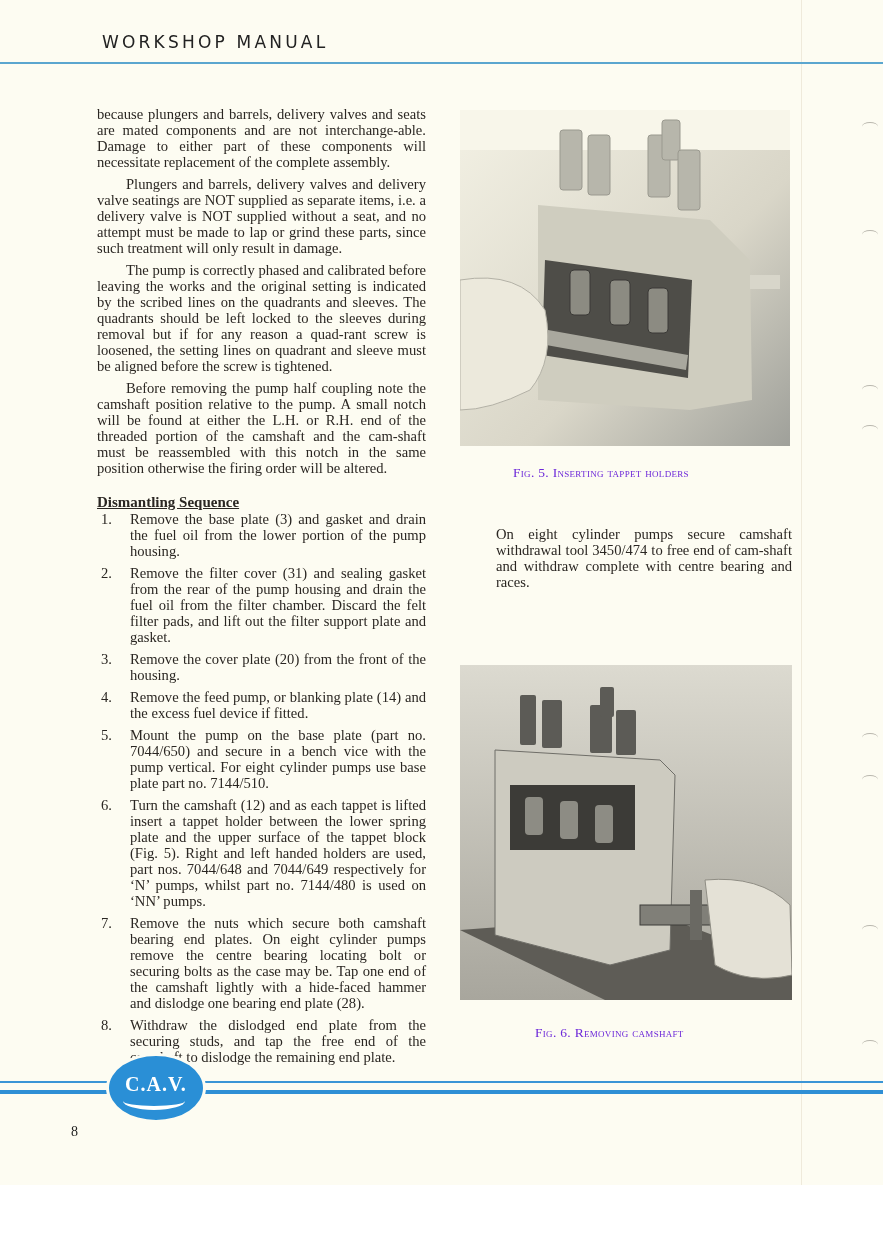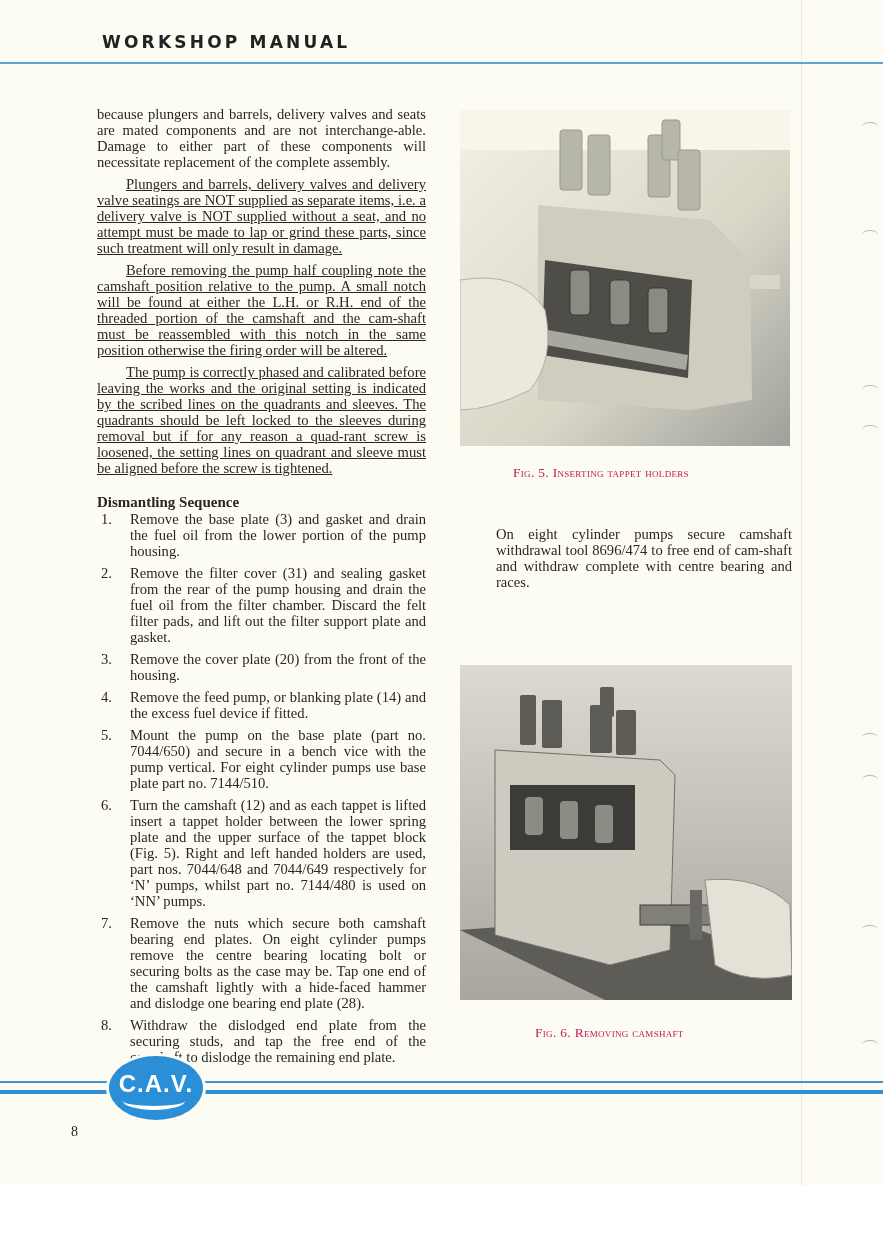--- a/index.html
+++ b/index.html
@@ -9,80 +9,80 @@
     font-family: "Liberation Serif", "DejaVu Serif", serif;
     color: #2a2622;
   }
   .page { position: absolute; left: 0; top: 0; width: 883px; height: 1185px; background: #fdfcf2; }
   .below { position: absolute; left: 0; top: 1185px; width: 883px; height: 75px; background: #ffffff; }
   .binding-edge { position: absolute; left: 801px; top: 0; width: 1px; height: 1185px; background: #efeadb; }
 
   .header-title {
     position: absolute; left: 102px; top: 32px;
     font-family: "DejaVu Sans", "Liberation Sans", sans-serif;
-    font-size: 17px; letter-spacing: 3.2px; color: #222; font-weight: bold;
+    font-size: 17px; letter-spacing: 3.2px; color: #222; font-weight: normal;
   }
   .header-rule { position: absolute; left: 0; top: 62px; width: 883px; height: 2px; background: #5ba6cf; }
 
   .col { position: absolute; font-size: 14.6px; line-height: 16px; text-align: justify; }
   .col-left { left: 97px; top: 106px; width: 329px; }
   .col-right { left: 496px; top: 526px; width: 296px; }
   .col p { margin: 0 0 6px 0; }
-  .col p.indent { text-indent: 29px; text-decoration: underline; }
-  .col h3 { font-size: 15px; font-weight: bold; margin: 18px 0 0 0; }
+  .col p.indent { text-indent: 29px; }
+  .col h3 { font-size: 15px; font-weight: bold; margin: 18px 0 0 0; text-decoration: underline; }
   .note { margin: 0; }
   ol.steps { list-style: none; margin: 1px 0 0 0; padding: 0; }
   ol.steps li { position: relative; padding-left: 33px; margin-bottom: 6px; }
   ol.steps li .num { position: absolute; left: 4px; top: 0; }
 
   .figure { position: absolute; }
   .photo { position: absolute; overflow: hidden; }
   .fig5 .photo { left: 460px; top: 110px; width: 330px; height: 336px; background: #d6d3c6; }
   .fig6 .photo { left: 460px; top: 665px; width: 332px; height: 335px; background: #b8b5ac; }
   .caption {
-    position: absolute; font-size: 13.5px; letter-spacing: 0.3px; color: #be185d;
+    position: absolute; font-size: 13.5px; letter-spacing: 0.3px; color: #6d28d9;
     font-variant: small-caps; white-space: nowrap;
   }
   .fig5 .caption { left: 513px; top: 465px; }
   .fig6 .caption { left: 535px; top: 1025px; }
 
   .punch-hole { position: absolute; left: 862px; width: 16px; height: 8px; border-top: 1px solid #b9b7ad; border-radius: 50% 50% 0 0; }
 
   .footer-rule-thin { position: absolute; left: 0; top: 1081px; width: 883px; height: 2px; background: #3a95d6; }
   .footer-rule-thick { position: absolute; left: 0; top: 1090px; width: 883px; height: 4px; background: #2f8fd5; }
   .logo {
     position: absolute; left: 106px; top: 1053px; width: 94px; height: 64px;
     border-radius: 50%; background: #2a8fd6; border: 3px solid #fdfcf2;
     display: flex; align-items: center; justify-content: center;
   }
   .logo-text {
-    color: #fff; font-family: Liberation Sans, sans-serif; font-weight: bold;
-    font-size: 24px; letter-spacing: 1px; margin-top: -8px;
+    color: #fff; font-family: Liberation Serif, serif; font-weight: bold;
+    font-size: 20px; letter-spacing: 1px; margin-top: -8px;
   }
   .logo-swoosh {
     position: absolute; left: 14px; top: 36px; width: 62px; height: 14px;
     border-bottom: 4px solid #fff; border-radius: 0 0 50% 50%;
   }
   .page-number { position: absolute; left: 71px; top: 1124px; font-size: 14px; color: #222; }
 </style>
 </head>
 <body>
 
 <div class="page"></div>
 <div class="below"></div>
 <div class="binding-edge"></div>
 
 <div class="header-title">WORKSHOP MANUAL</div>
 <div class="header-rule"></div>
 
 <div class="col col-left">
   <p>because plungers and barrels, delivery valves and seats are mated components and are not interchange-able. Damage to either part of these components will necessitate replacement of the complete assembly.</p>
   <p class="indent">Plungers and barrels, delivery valves and delivery valve seatings are NOT supplied as separate items, i.e. a delivery valve is NOT supplied without a seat, and no attempt must be made to lap or grind these parts, since such treatment will only result in damage.</p>
+  <p class="indent">The pump is correctly phased and calibrated before leaving the works and the original setting is indicated by the scribed lines on the quadrants and sleeves. The quadrants should be left locked to the sleeves during removal but if for any reason a quad-rant screw is loosened, the setting lines on quadrant and sleeve must be aligned before the screw is tightened.</p>
   <p class="indent">Before removing the pump half coupling note the camshaft position relative to the pump. A small notch will be found at either the L.H. or R.H. end of the threaded portion of the camshaft and the cam-shaft must be reassembled with this notch in the same position otherwise the firing order will be altered.</p>
-  <p class="indent">The pump is correctly phased and calibrated before leaving the works and the original setting is indicated by the scribed lines on the quadrants and sleeves. The quadrants should be left locked to the sleeves during removal but if for any reason a quad-rant screw is loosened, the setting lines on quadrant and sleeve must be aligned before the screw is tightened.</p>
   <h3>Dismantling Sequence</h3>
   <ol class="steps">
     <li><span class="num">1.</span><span>Remove the base plate (3) and gasket and drain the fuel oil from the lower portion of the pump housing.</span></li>
     <li><span class="num">2.</span><span>Remove the filter cover (31) and sealing gasket from the rear of the pump housing and drain the fuel oil from the filter chamber. Discard the felt filter pads, and lift out the filter support plate and gasket.</span></li>
     <li><span class="num">3.</span><span>Remove the cover plate (20) from the front of the housing.</span></li>
     <li><span class="num">4.</span><span>Remove the feed pump, or blanking plate (14) and the excess fuel device if fitted.</span></li>
     <li><span class="num">5.</span><span>Mount the pump on the base plate (part no. 7044/650) and secure in a bench vice with the pump vertical. For eight cylinder pumps use base plate part no. 7144/510.</span></li>
     <li><span class="num">6.</span><span>Turn the camshaft (12) and as each tappet is lifted insert a tappet holder between the lower spring plate and the upper surface of the tappet block (Fig. 5). Right and left handed holders are used, part nos. 7044/648 and 7044/649 respectively for ‘N’ pumps, whilst part no. 7144/480 is used on ‘NN’ pumps.</span></li>
     <li><span class="num">7.</span><span>Remove the nuts which secure both camshaft bearing end plates. On eight cylinder pumps remove the centre bearing locating bolt or securing bolts as the case may be. Tap one end of the camshaft lightly with a hide-faced hammer and dislodge one bearing end plate (28).</span></li>
     <li><span class="num">8.</span><span>Withdraw the dislodged end plate from the securing studs, and tap the free end of the camshaft to dislodge the remaining end plate.</span></li>
@@ -121,21 +121,21 @@
       <path d="M88 220 L228 245 L226 260 L86 235 Z" fill="#a9a89e"></path>
 
       <path d="M0 170 Q60 160 85 200 Q95 250 70 280 Q30 300 0 300 Z" fill="#ece9dc" stroke="#b3b1a6" stroke-width="1"></path>
       <rect x="290" y="165" width="30" height="14" fill="#d8d6ca"></rect>
     </svg>
   </div>
   <div class="caption">Fig. 5.   Inserting tappet holders</div>
 </div>
 
 <div class="col col-right">
-  <p>On eight cylinder pumps secure camshaft withdrawal tool 8696/474 to free end of cam-shaft and withdraw complete with centre bearing and races.</p>
+  <p>On eight cylinder pumps secure camshaft withdrawal tool 3450/474 to free end of cam-shaft and withdraw complete with centre bearing and races.</p>
 </div>
 
 <div class="figure fig6">
   <div class="photo">
     <svg width="332" height="335" viewBox="0 0 332 335">
       <defs>
         <linearGradient id="g6bg" x1="0" y1="0" x2="0" y2="1">
           <stop offset="0" stop-color="#dcdad0"></stop>
             <stop offset="1" stop-color="#a8a69d"></stop>
         </linearGradient>

